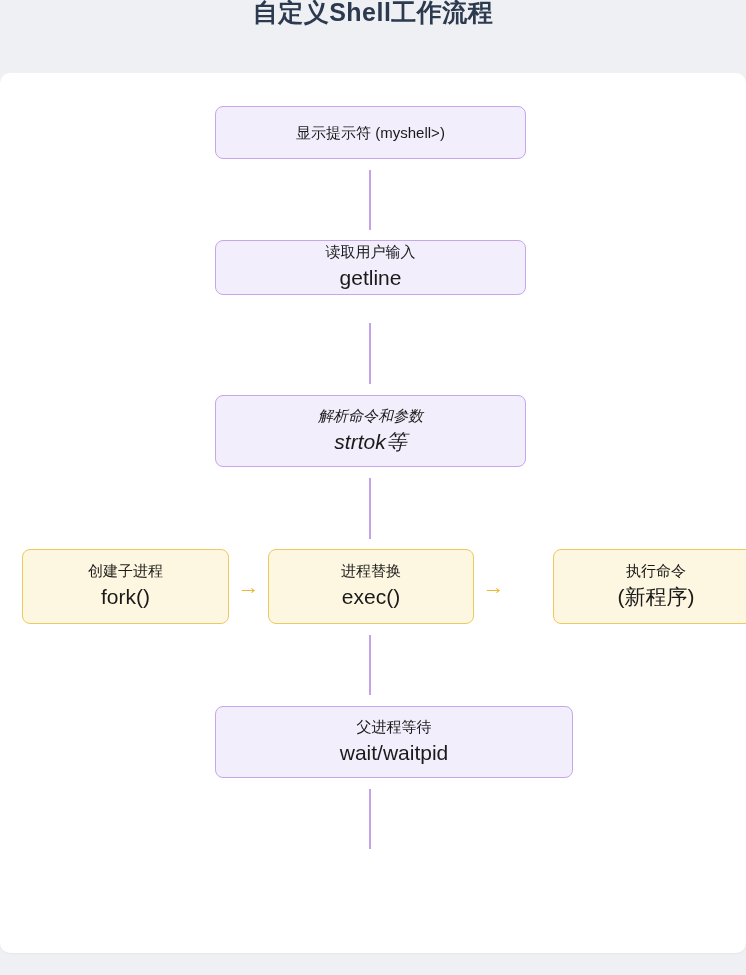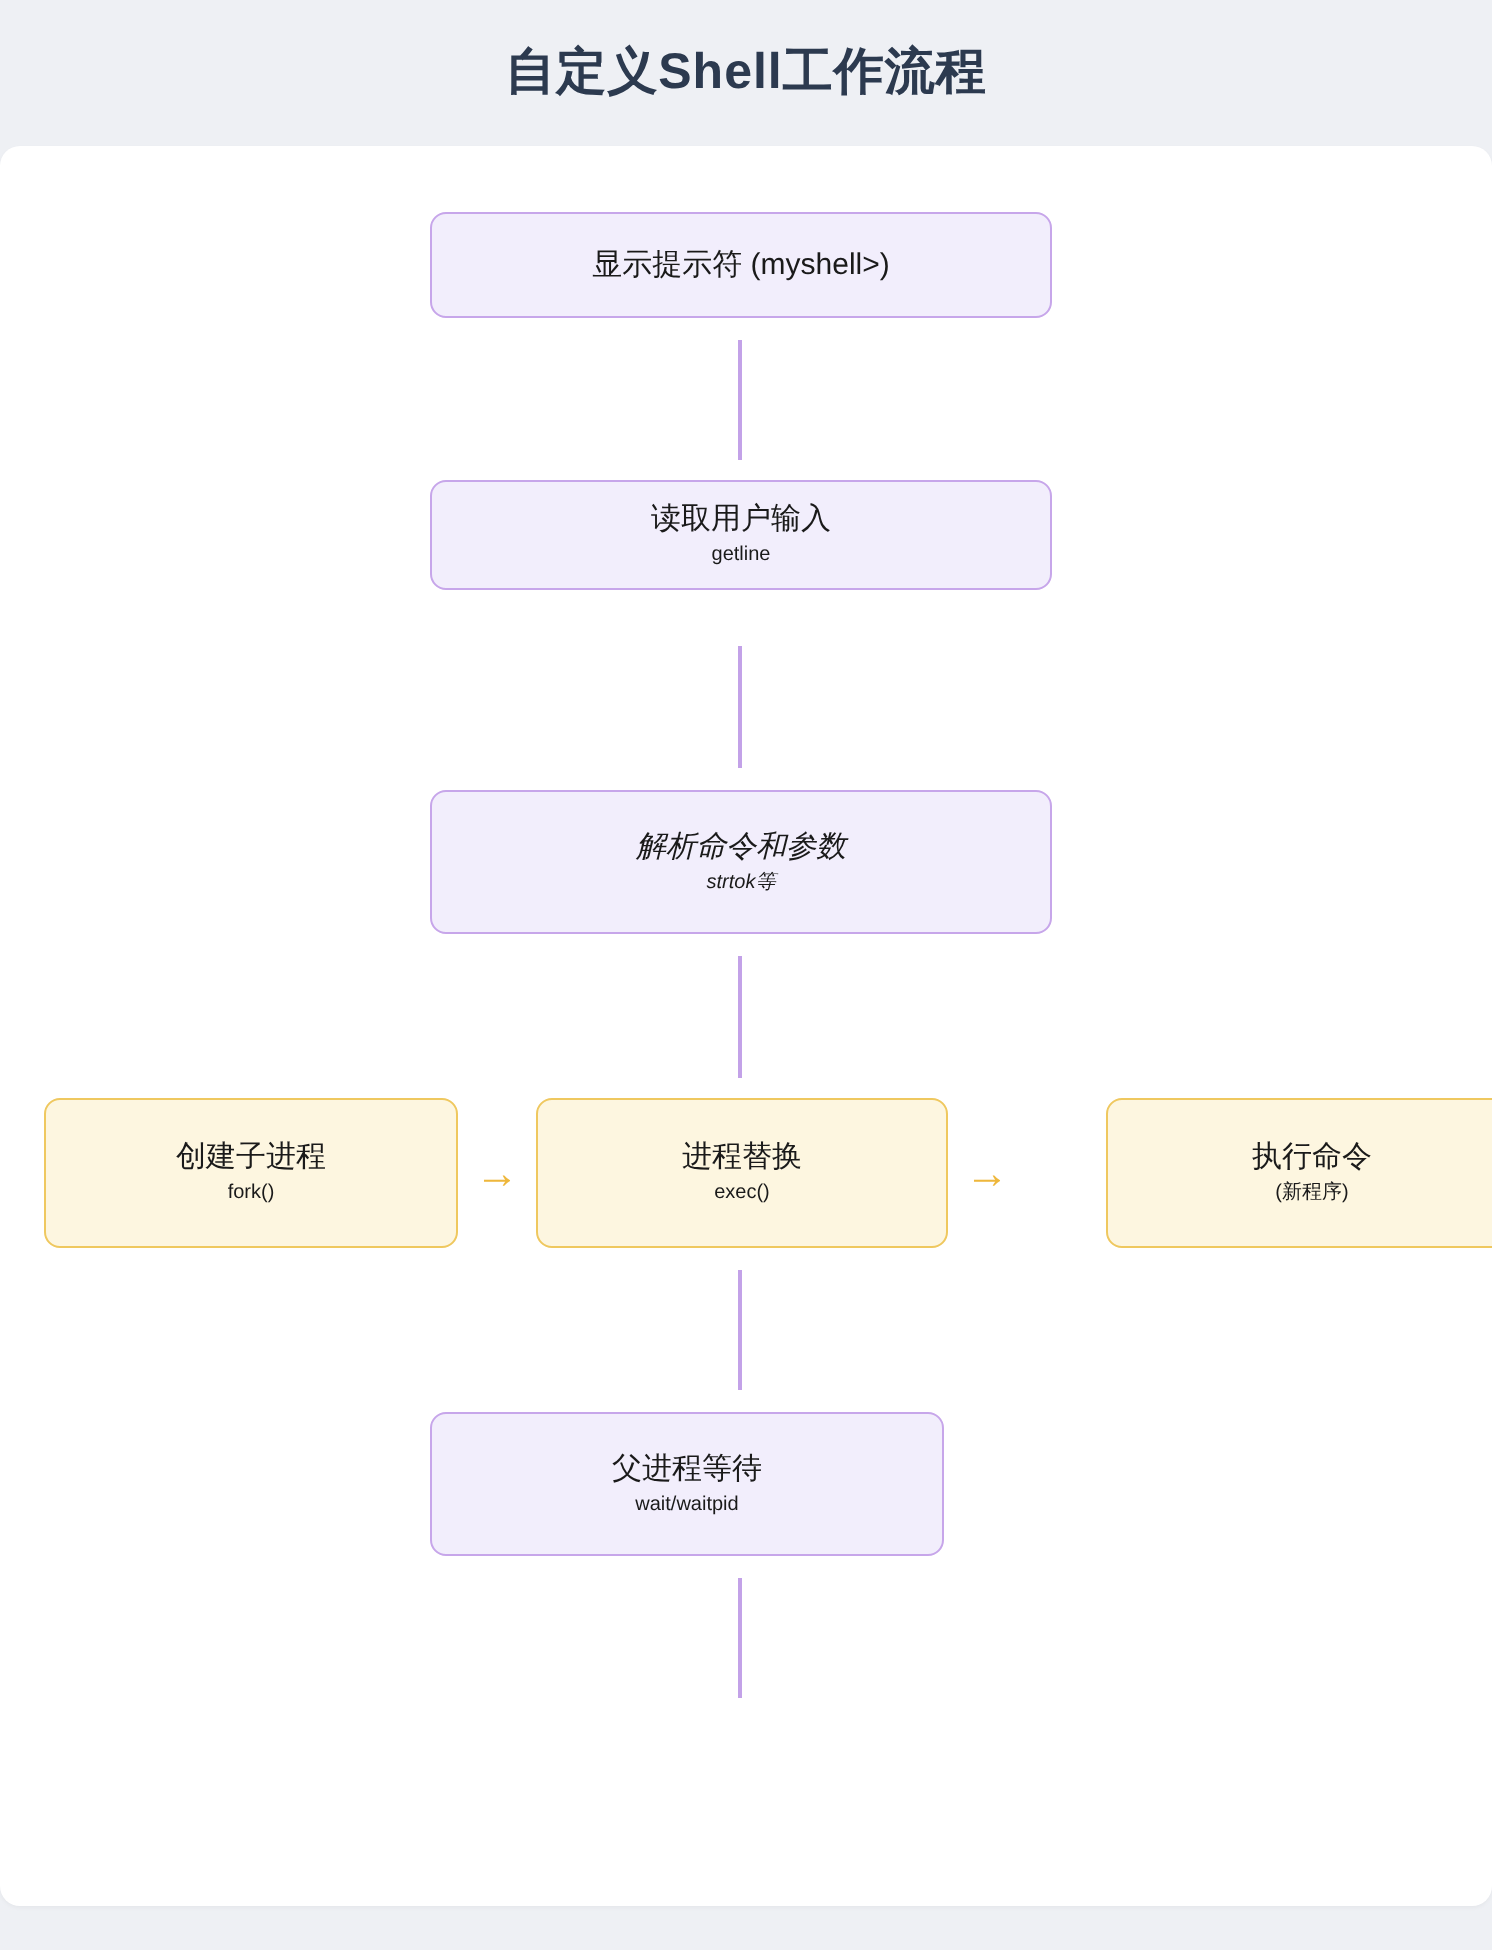--- a/index.html
+++ b/index.html
@@ -19,21 +19,20 @@
     height: 975px;
     background: #eef0f4;
   }
   .header {
     position: absolute;
     left: 0;
     top: 0;
     width: 746px;
     height: 73px;
     display: flex;
-    align-items: center;
     justify-content: center;
     background: #eef0f4;
   }
   .page-title {
     font-size: 25px;
     font-weight: bold;
     color: #2c3a4f;
     letter-spacing: 0.5px;
     line-height: 1;
   }
@@ -63,39 +62,39 @@
     flex-direction: column;
     align-items: center;
     justify-content: center;
     border-radius: 8px;
     font-size: 15px;
     line-height: 1.45;
     color: #1a1a1a;
     text-align: center;
   }
   .node .line2 {
-    font-size: 10px;
+    font-size: 21px;
   }
   .node-purple {
     background: #f2eefc;
     border: 1px solid #c7a6ea;
   }
   .node-yellow {
     background: #fdf6e0;
     border: 1px solid #efc85f;
   }
 
   
   #n-prompt  { left: 215px; top: 33px;  width: 311px; height: 53px; }
   #n-read    { left: 215px; top: 167px; width: 311px; height: 55px; }
   #n-parse   { left: 215px; top: 322px; width: 311px; height: 72px; font-style: italic; }
   #n-fork    { left: 22px;  top: 476px; width: 207px; height: 75px; }
   #n-exec    { left: 268px; top: 476px; width: 206px; height: 75px; }
   #n-run     { left: 513px; top: 476px; width: 206px; height: 75px; margin-left: 40px; }
-  #n-wait    { left: 215px; top: 633px; width: 257px; height: 72px; }
+  #n-wait    { left: 215px; top: 633px; width: 358px; height: 72px; }
   #n-return  { left: 215px; top: 787px; width: 311px; height: 53px; }
 
   
   .vconn {
     position: absolute;
     width: 2px;
     background: #c3a2e8;
     left: 369px;
   }
   #c1 { top: 97px;  height: 60px; }

